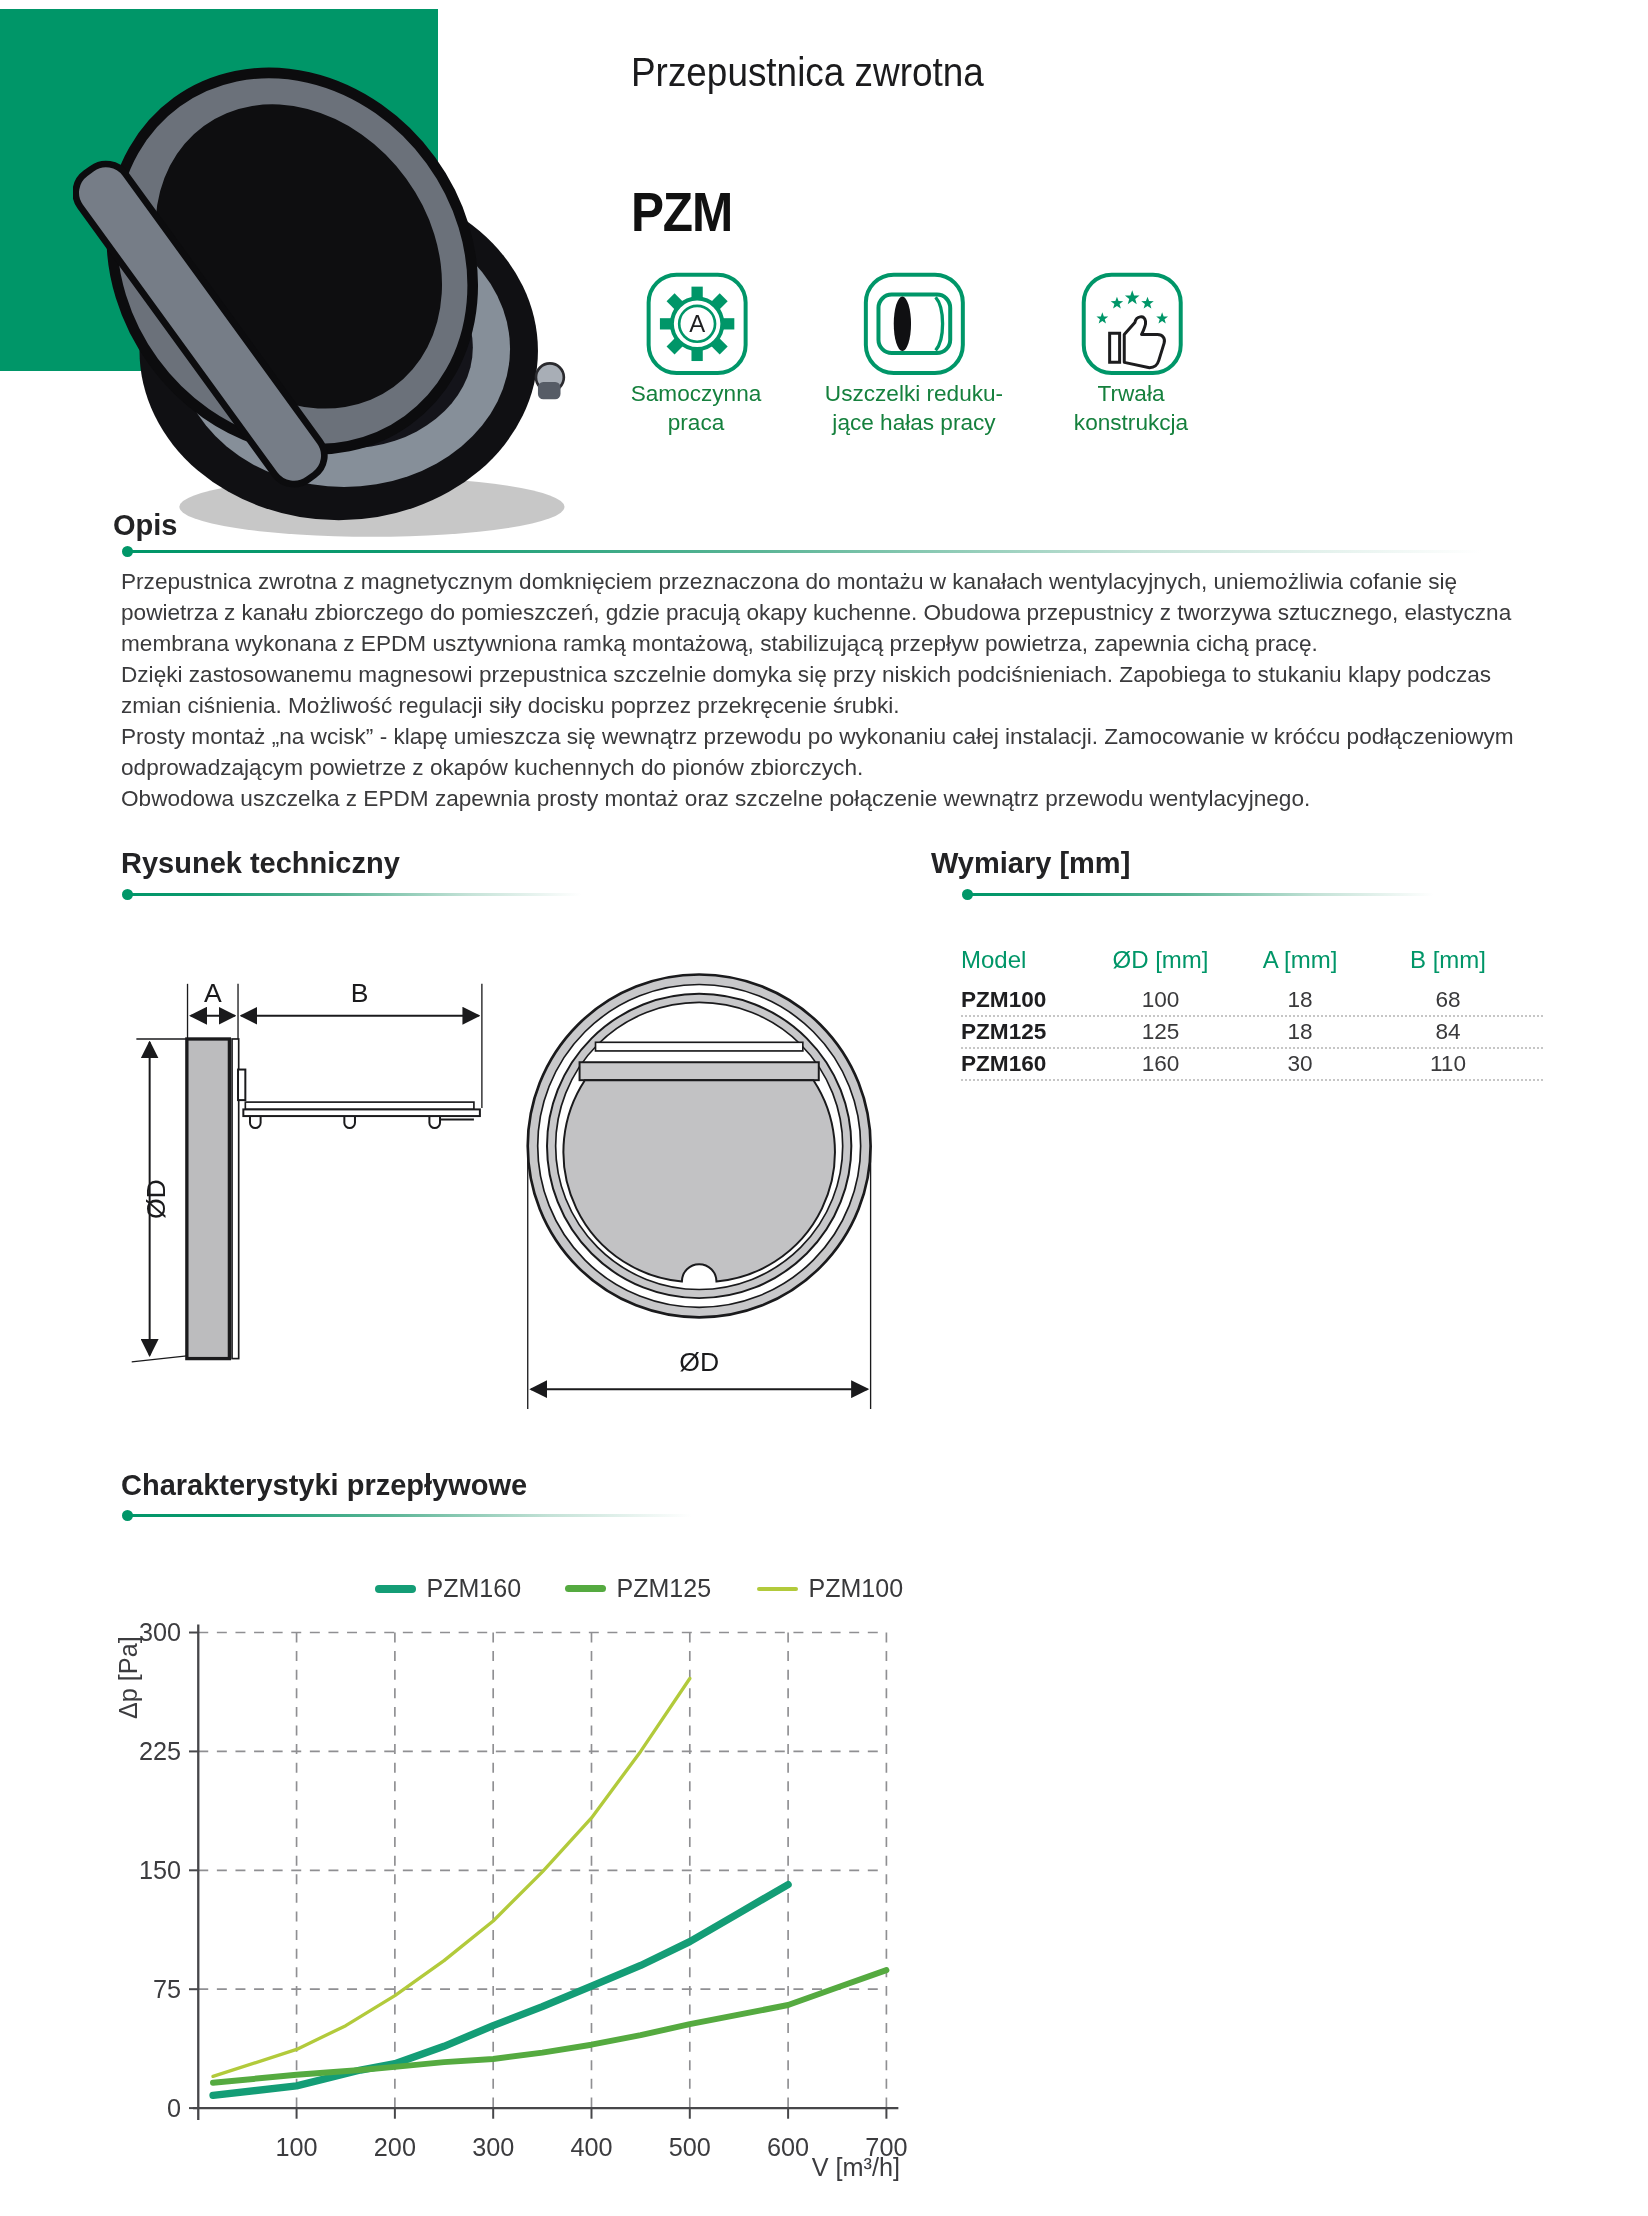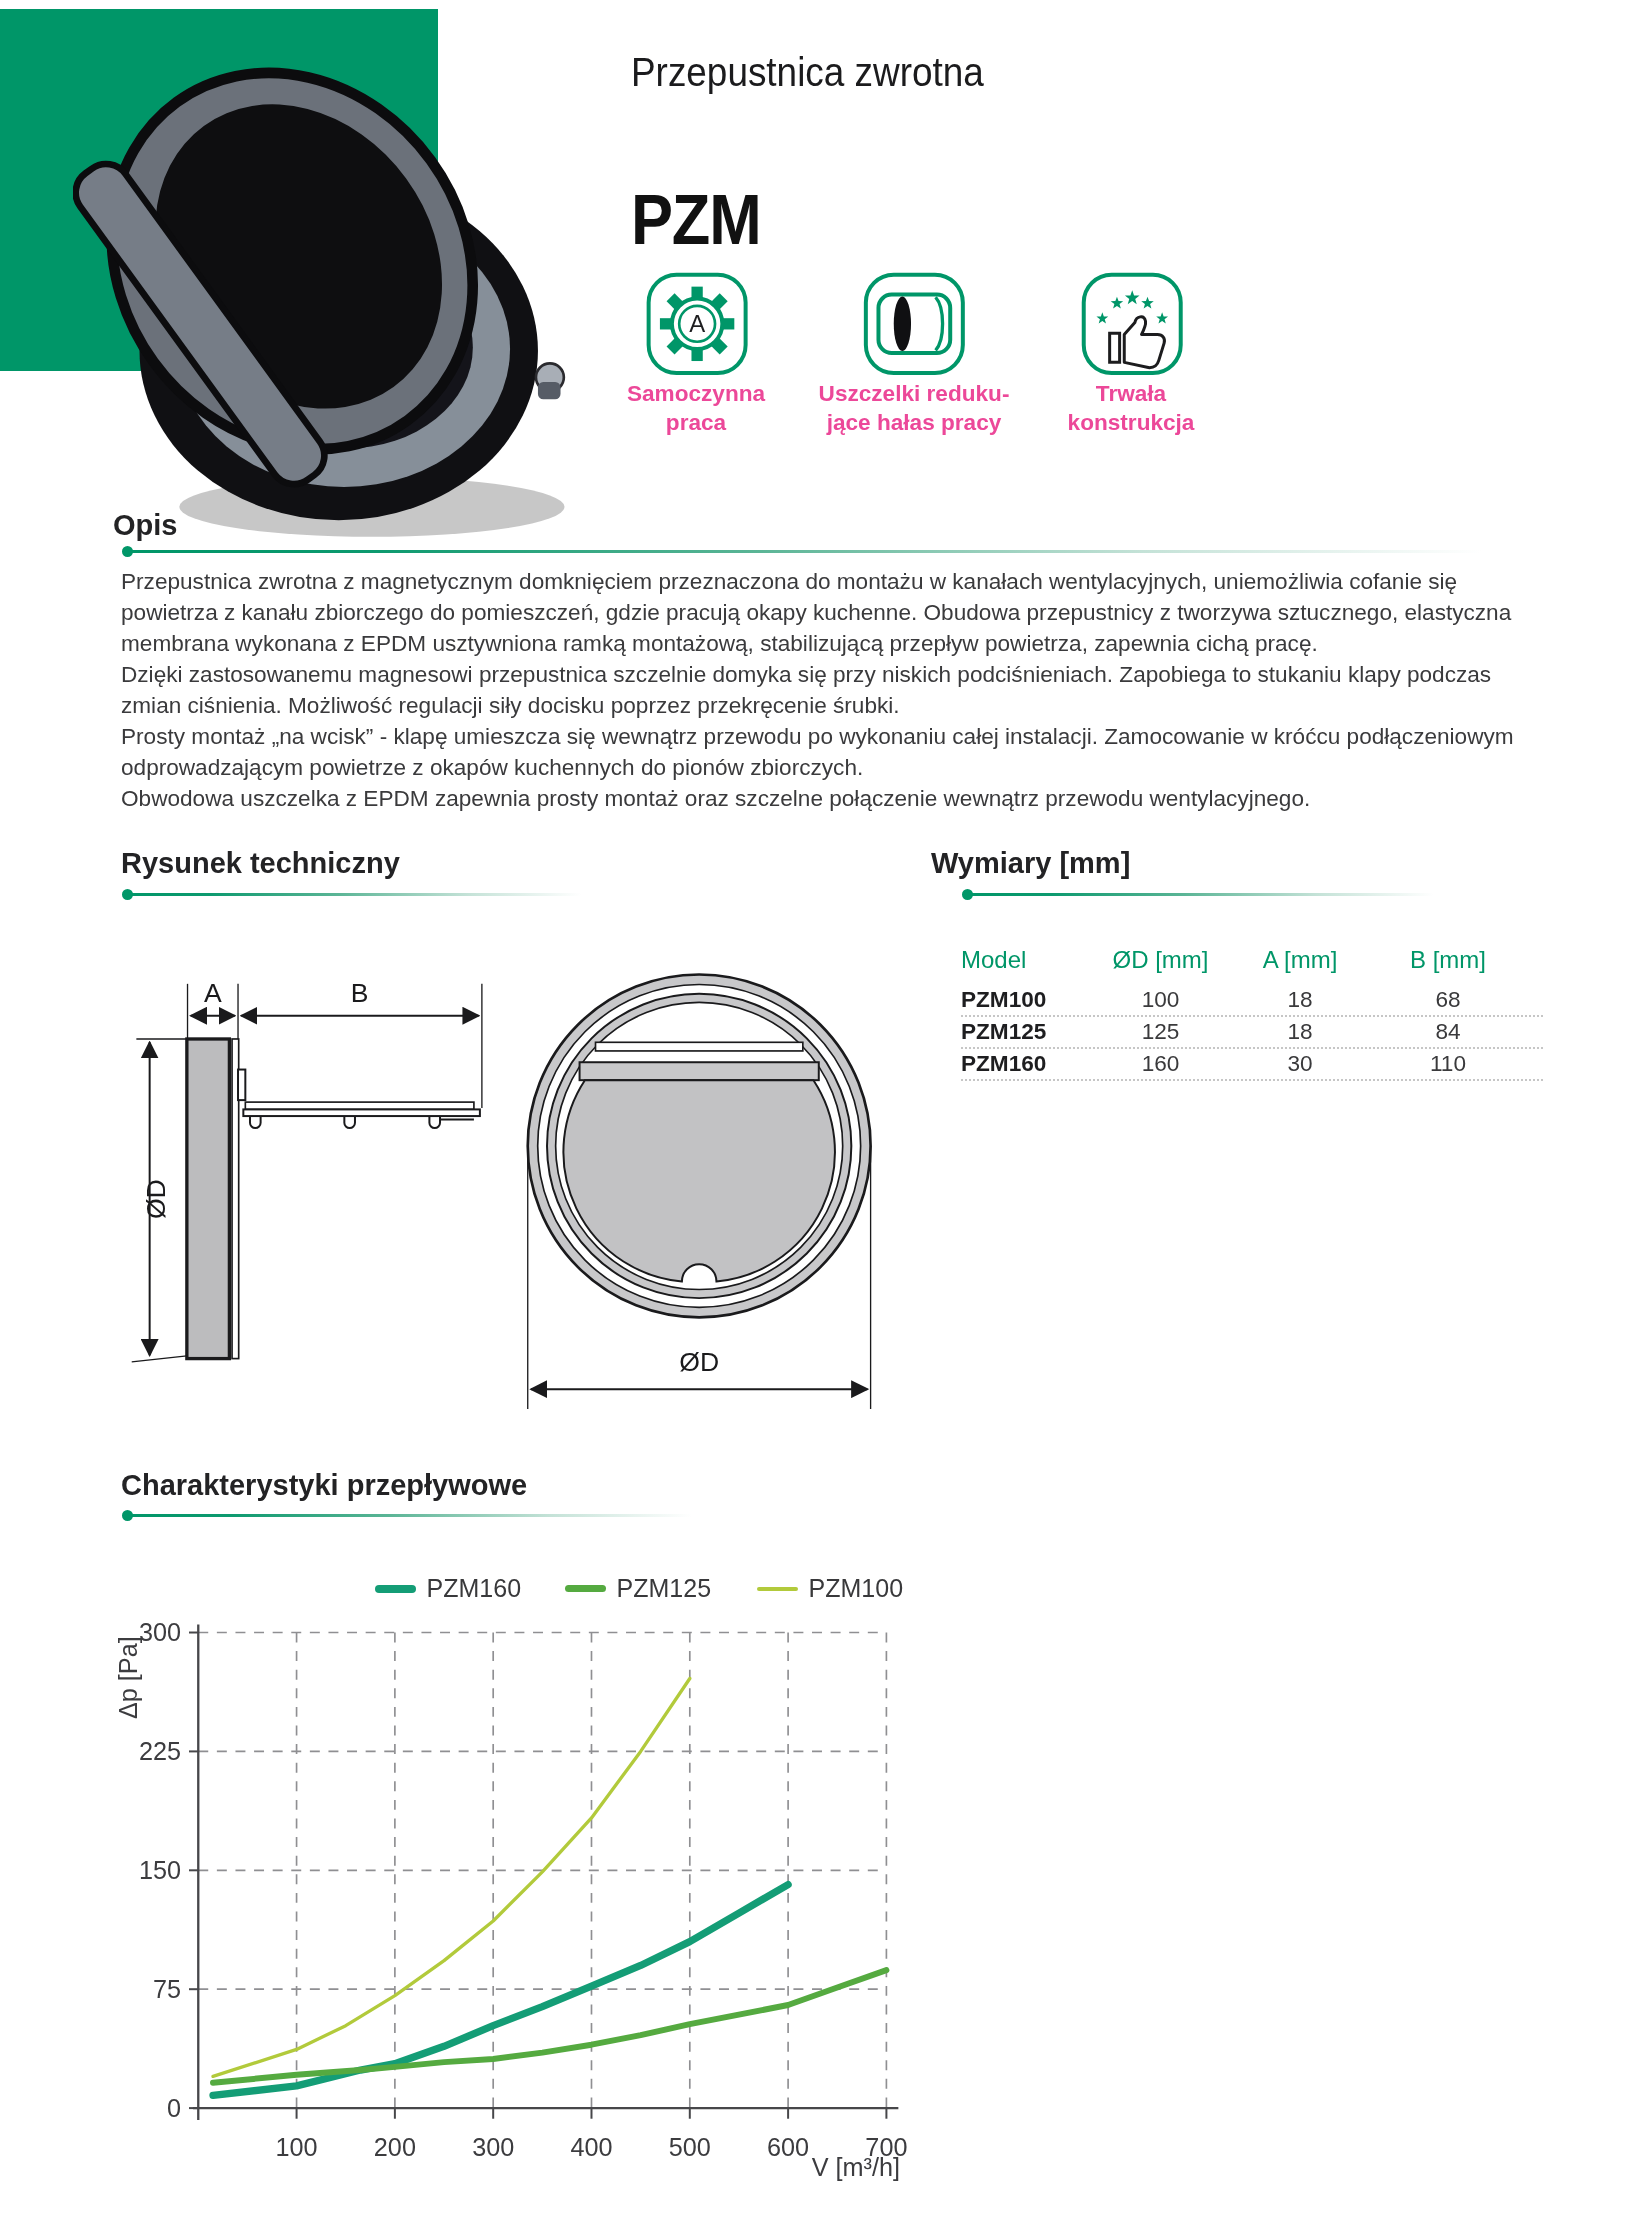--- a/index.html
+++ b/index.html
@@ -3,22 +3,22 @@
 <meta charset="utf-8">
 <style>
   html,body{margin:0;padding:0;background:#ffffff;}
   .page{position:relative;width:1588px;height:2216px;background:#fff;overflow:hidden;
         font-family:"Liberation Sans",sans-serif;color:#3a3a3c;margin-top:9px;}
   .abs{position:absolute;}
   
   .green-square{left:0;top:0;width:438px;height:362px;background:#009668;}
   .title-line{left:631px;font-size:41px;line-height:60px;color:#1b1b1d;white-space:nowrap;}
   .cond{display:inline-block;transform:scaleX(.9);transform-origin:0 50%;}
-  .model-name{left:631px;top:171px;font-size:70px;font-weight:bold;color:#111;letter-spacing:-1.3px;}
-  .caption{width:226px;top:371px;text-align:center;font-size:22.6px;line-height:28.6px;color:#ec4899;font-weight:bold;}
+  .model-name{left:631px;top:171px;font-size:55px;font-weight:bold;color:#111;letter-spacing:-1.3px;}
+  .caption{width:226px;top:371px;text-align:center;font-size:22.6px;line-height:28.6px;color:#15803d;}
   
   .section-h{font-size:29px;font-weight:bold;color:#232325;white-space:nowrap;}
   .rule{height:3.3px;border-radius:2px;
         background:linear-gradient(90deg,#009668 0%,#0d9a6f 18%,#5bb596 45%,#c4e2d7 72%,rgba(255,255,255,0) 96%);}
   .rule::before{content:"";position:absolute;left:-2px;top:-4px;width:11.3px;height:11.3px;border-radius:50%;background:#009668;}
   
   .desc{left:121px;top:557px;width:1418px;font-size:22.6px;line-height:31px;color:#3a3a3c;}
   .desc p{margin:0;}
   
   .dims-table{left:961px;top:935px;width:582px;font-size:22.6px;}

